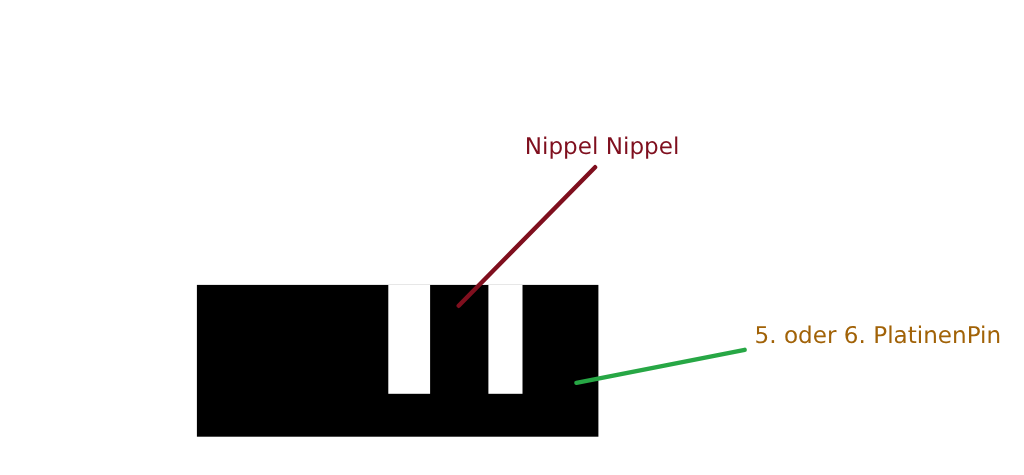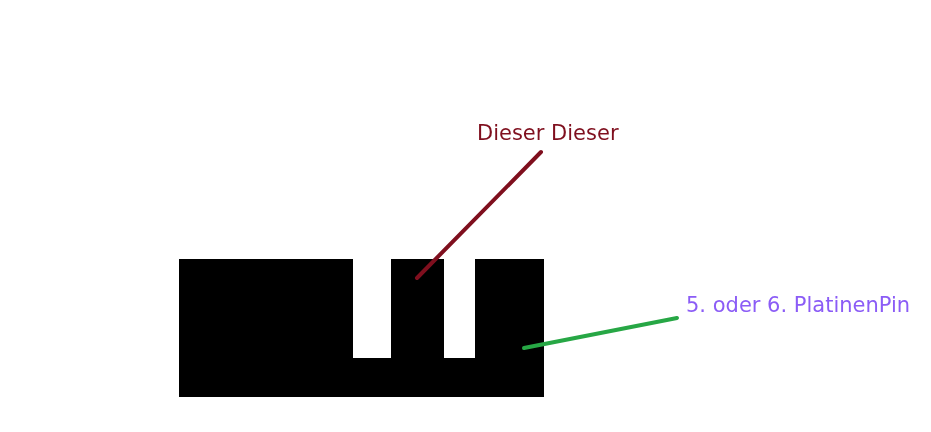--- a/index.html
+++ b/index.html
@@ -46,14 +46,14 @@
   <rect x="0" y="0" width="931" height="432" fill="#ffffff"></rect>
   <g>
     <rect id="conn-body" fill="#000000" x="179" y="259" width="365" height="138"></rect>
     <rect id="slot-0" fill="#ffffff" x="353" y="259" width="38" height="99"></rect>
     <rect id="slot-1" fill="#ffffff" x="444" y="259" width="31" height="99"></rect>
   </g>
   <line id="line-nippel" stroke-linecap="round" x1="541" y1="152" x2="417" y2="278" stroke="#7f0f1e" stroke-width="4"></line>
   <line id="line-pin" stroke-linecap="round" x1="677" y1="318" x2="524" y2="348" stroke="#27a745" stroke-width="4"></line>
 </svg>
 
-<div id="label-nippel" class="label" style="color: rgb(127, 15, 30);">Dieser Dieser</div>
-<div id="label-pin" class="label" style="color: #8b5cf6;">5. oder 6. PlatinenPin</div>
+<div id="label-nippel" class="label" style="color: rgb(127, 15, 30);">Nippel Nippel</div>
+<div id="label-pin" class="label" style="color: #a16207;">5. oder 6. PlatinenPin</div>
 
 </body></html>

